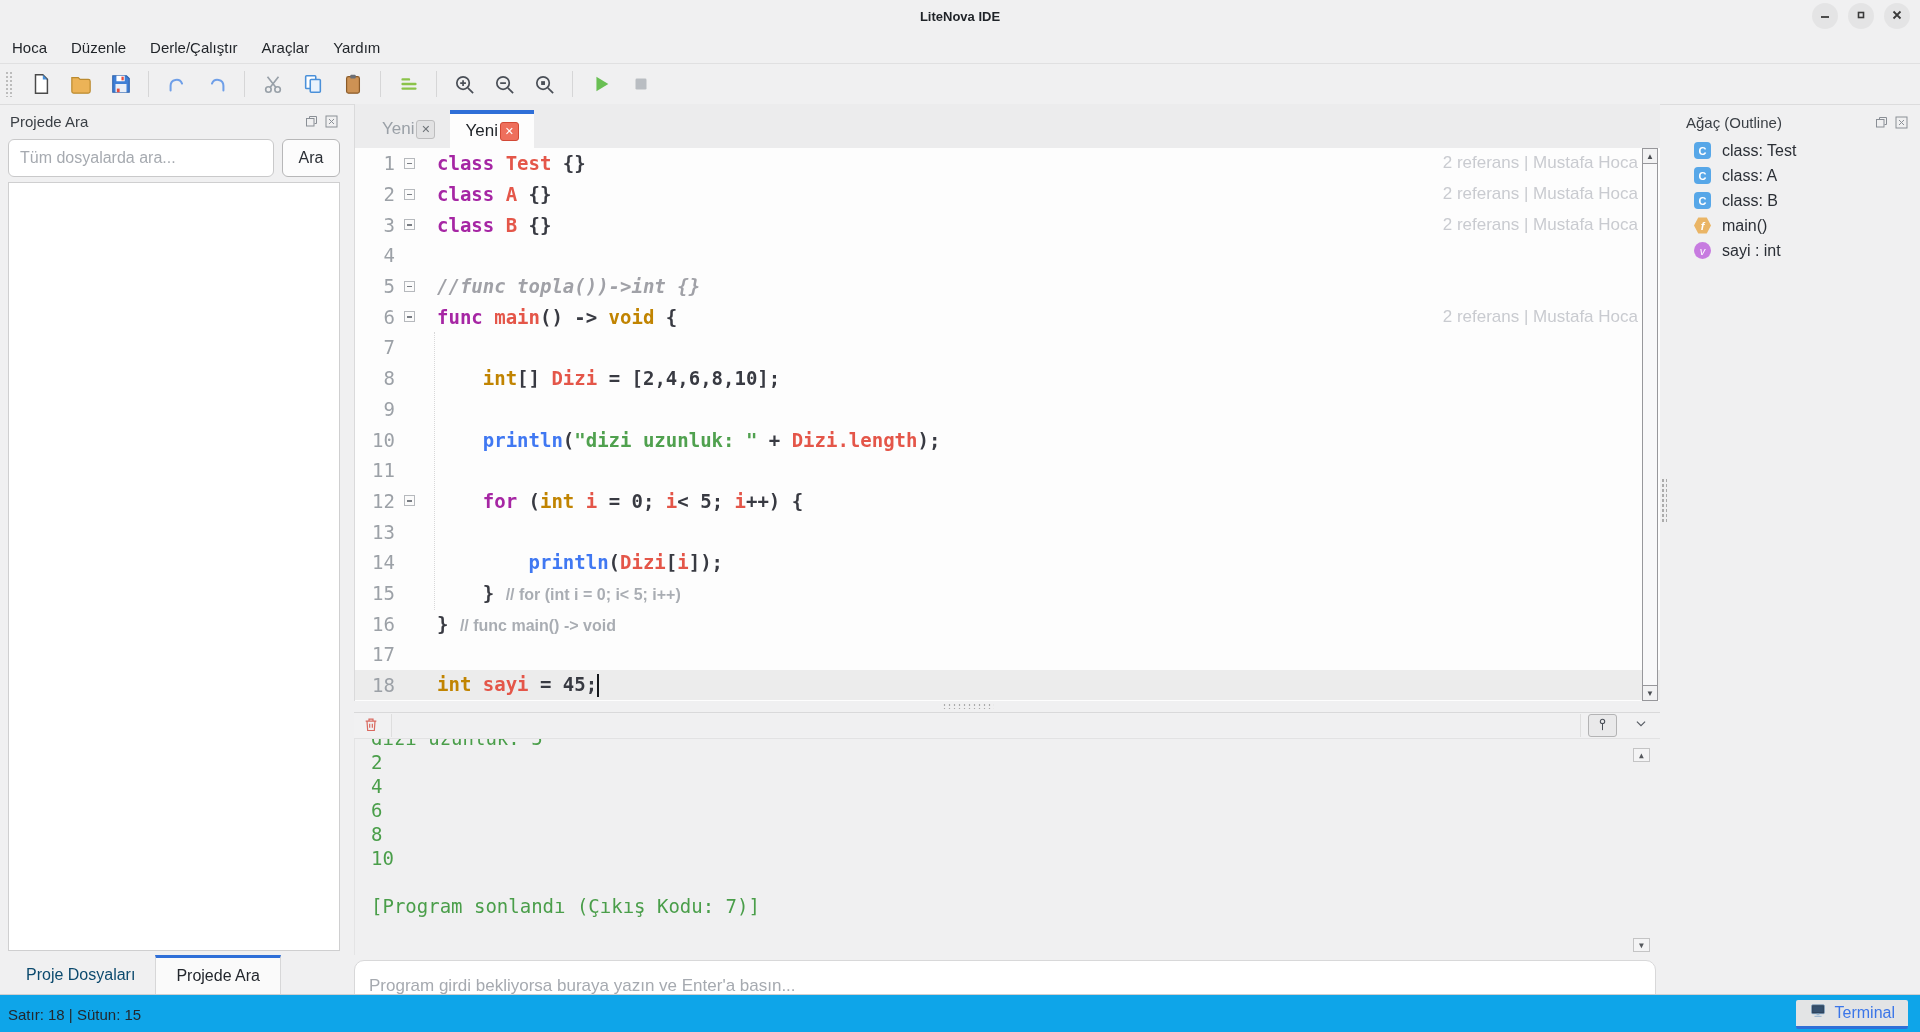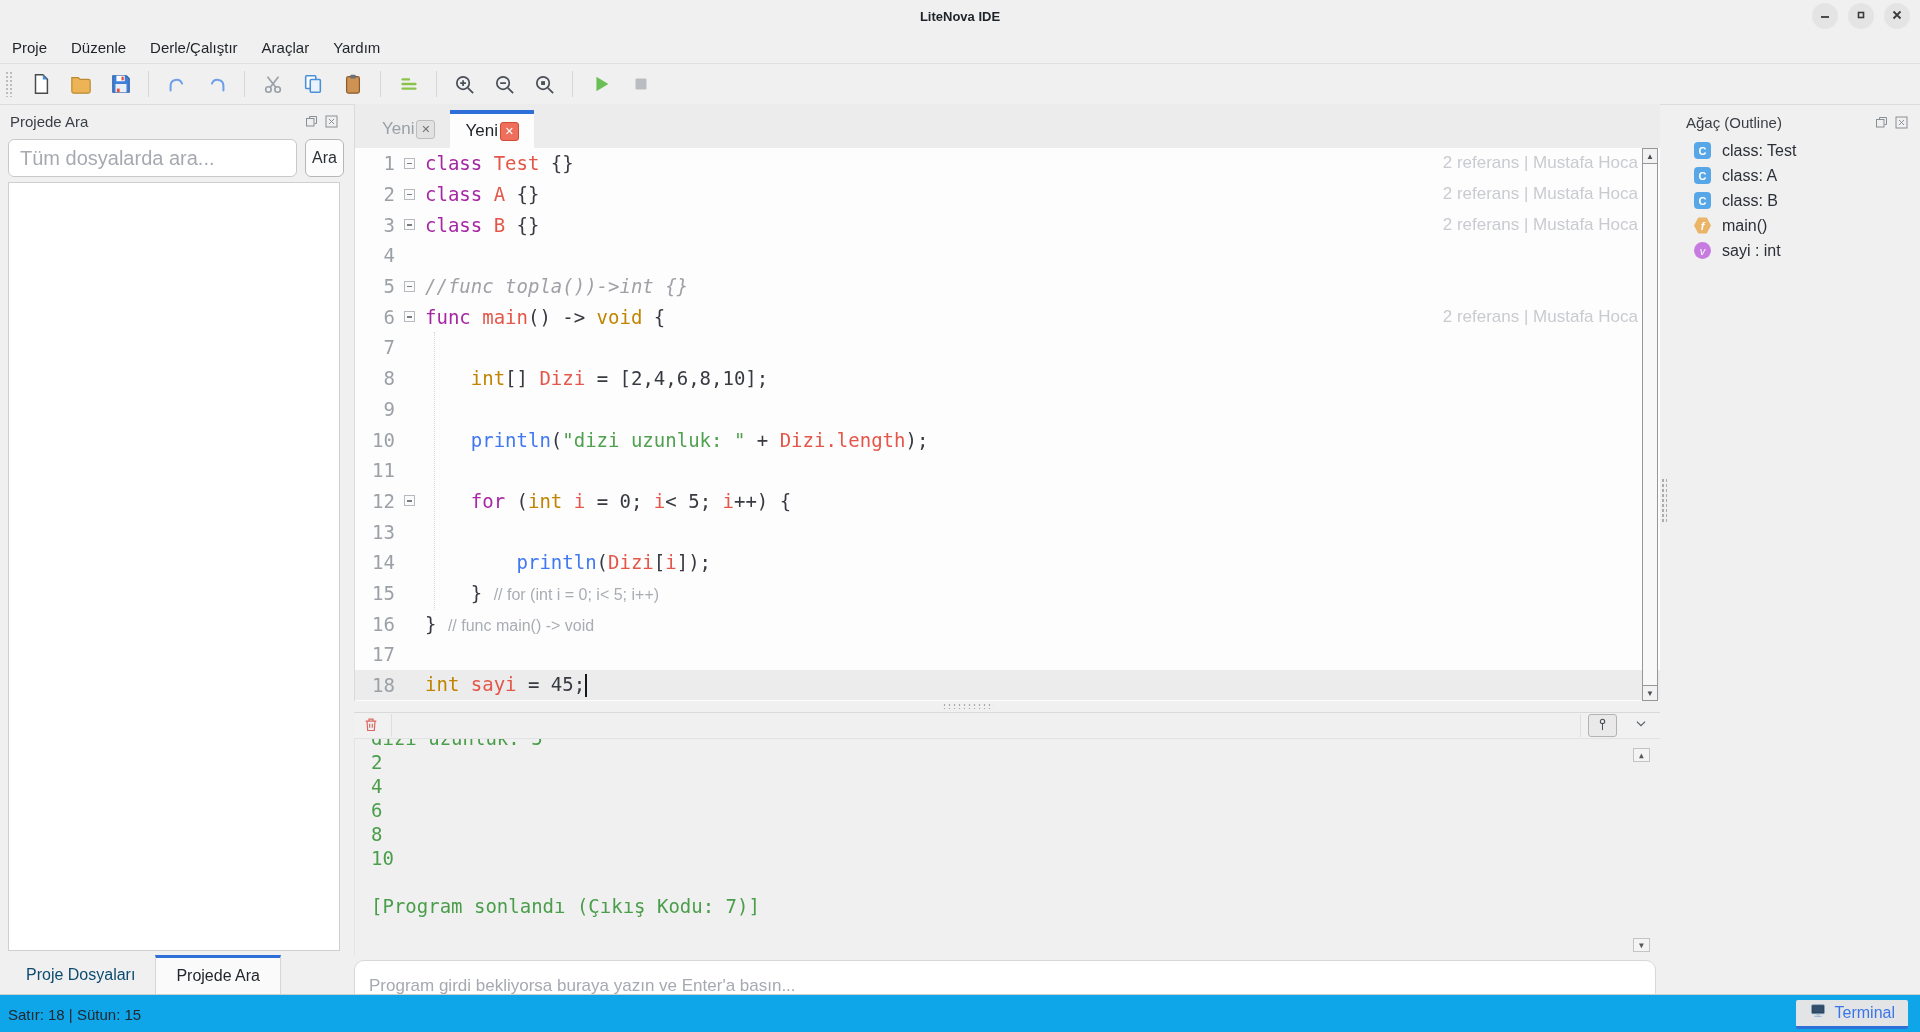--- a/index.html
+++ b/index.html
@@ -29,21 +29,21 @@
           display:flex;align-items:center;justify-content:center;padding:0;}
   .tb-btn span{display:flex;}
   .tb-sep{width:1px;height:26px;background:#d6d6d7;margin:0 5px;}
 
   
   .left-panel{position:absolute;left:0;top:104px;width:348px;height:851px;}
   .lp-header{display:flex;align-items:center;padding:9px 10px 5px 10px;font-size:15px;color:#3a3f45;}
   .mini-icon{margin-left:7px;display:flex;}
   .lp-search{display:flex;padding:4px 8px 8px 8px;gap:8px;}
   .lp-input{flex:1;height:36px;border:1px solid #c9c9ca;border-radius:6px;background:#fff;
-            font-size:20px;padding:0 11px;color:#333;font-family:"Liberation Sans",sans-serif;}
+            font-size:16px;padding:0 11px;color:#333;font-family:"Liberation Sans",sans-serif;}
   input::placeholder{color:#a6aab0;}
   .lp-btn{width:58px;height:38px;border:1px solid #b7b7b8;border-radius:6px;background:#fcfcfc;
           font-size:16px;color:#2b2f35;font-family:"Liberation Sans",sans-serif;}
   .lp-results{position:absolute;left:8px;right:8px;top:78px;bottom:4px;background:#ffffff;
               border:1px solid #cfcfd0;}
 
   
   .bottom-tabs{position:absolute;left:0;top:955px;width:348px;height:39px;display:flex;
                align-items:stretch;padding-left:6px;}
   .btab{display:flex;align-items:center;justify-content:center;font-size:16px;padding:0 20px;white-space:nowrap;}
@@ -74,21 +74,21 @@
   .code-area{position:absolute;left:354px;top:148px;width:1306px;height:553px;background:#fdfdfd;
              overflow:hidden;border-left:1px solid #dadadb;box-sizing:border-box;
              font-family:"DejaVu Sans Mono",monospace;font-size:19px;}
   .code-line{position:relative;height:30.7px;display:flex;align-items:center;}
   .code-line.current{background:#ececec;}
   .ln{width:40px;text-align:right;color:#9ca1a7;flex:none;}
   .fold{width:11px;height:11px;margin-left:9px;flex:none;border:1px solid #b6b9bd;background:#fbfbfb;
         position:relative;visibility:hidden;box-sizing:border-box;}
   .fold.on{visibility:visible;}
   .fold.on::after{content:"";position:absolute;left:2px;right:2px;top:4px;height:1.5px;background:#7a7e84;}
-  .code-text{margin-left:10px;white-space:pre;}
+  .code-text{margin-left:22px;white-space:pre;font-weight:bold;}
   .tk-kw{color:#a626a4;}
   .tk-cls{color:#e45649;}
   .tk-typ{color:#c18401;}
   .tk-fn{color:#4078f2;}
   .tk-str{color:#50a14f;}
   .tk-cmt{color:#a0a1a7;font-style:italic;}
   .tk-pln{color:#383a42;}
   .tk-tail{color:#a9adb3;font-family:"Liberation Sans",sans-serif;font-size:16px;}
   .annot{position:absolute;right:22px;top:0;height:100%;display:flex;align-items:center;
          font-family:"Liberation Sans",sans-serif;font-size:17px;color:#c9cbd0;white-space:nowrap;}
@@ -171,21 +171,21 @@
       </button>
       <button class="winbtn">
         <span><svg width="12" height="12" viewBox="0 0 12 12">
               <path d="M2.5 2.5l7 7M9.5 2.5l-7 7" stroke="#3a3a3a" stroke-width="1.8"></path>
             </svg></span>
       </button>
     </div>
   </div>
 
   <div class="menubar" id="menubar">
-      <div class="menu-item">Proje</div>
+      <div class="menu-item">Hoca</div>
       <div class="menu-item">Düzenle</div>
       <div class="menu-item">Derle/Çalıştır</div>
       <div class="menu-item">Araçlar</div>
       <div class="menu-item">Yardım</div>
     </div>
 
   <div class="toolbar" id="toolbar">
     <div class="tb-grip"></div>
   <button class="tb-btn">
         <span>

